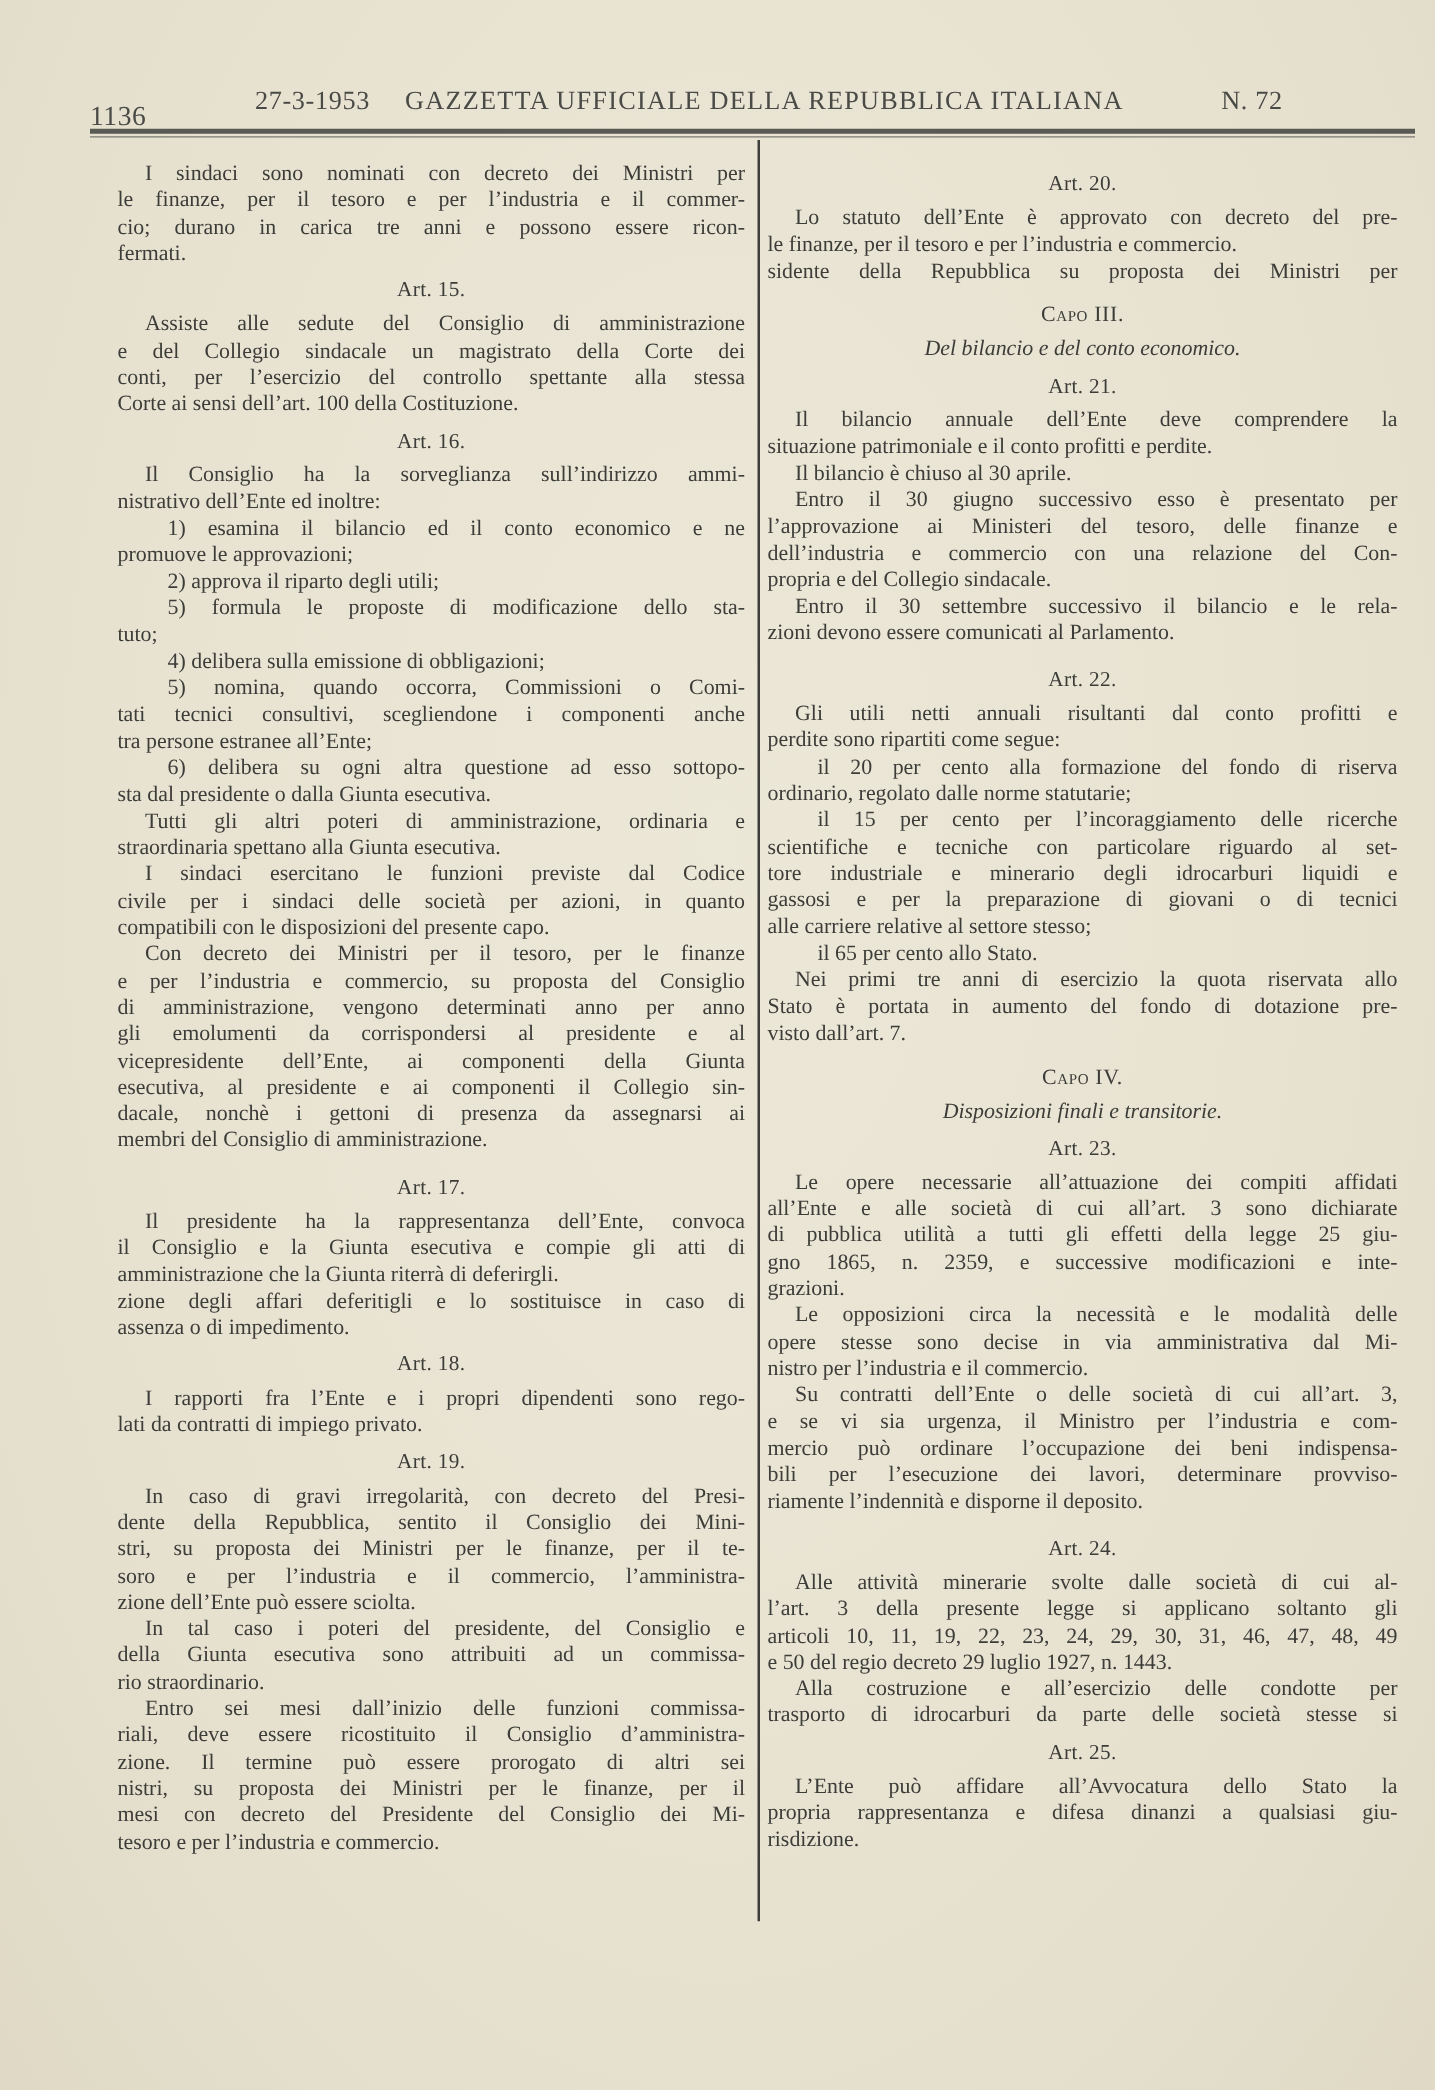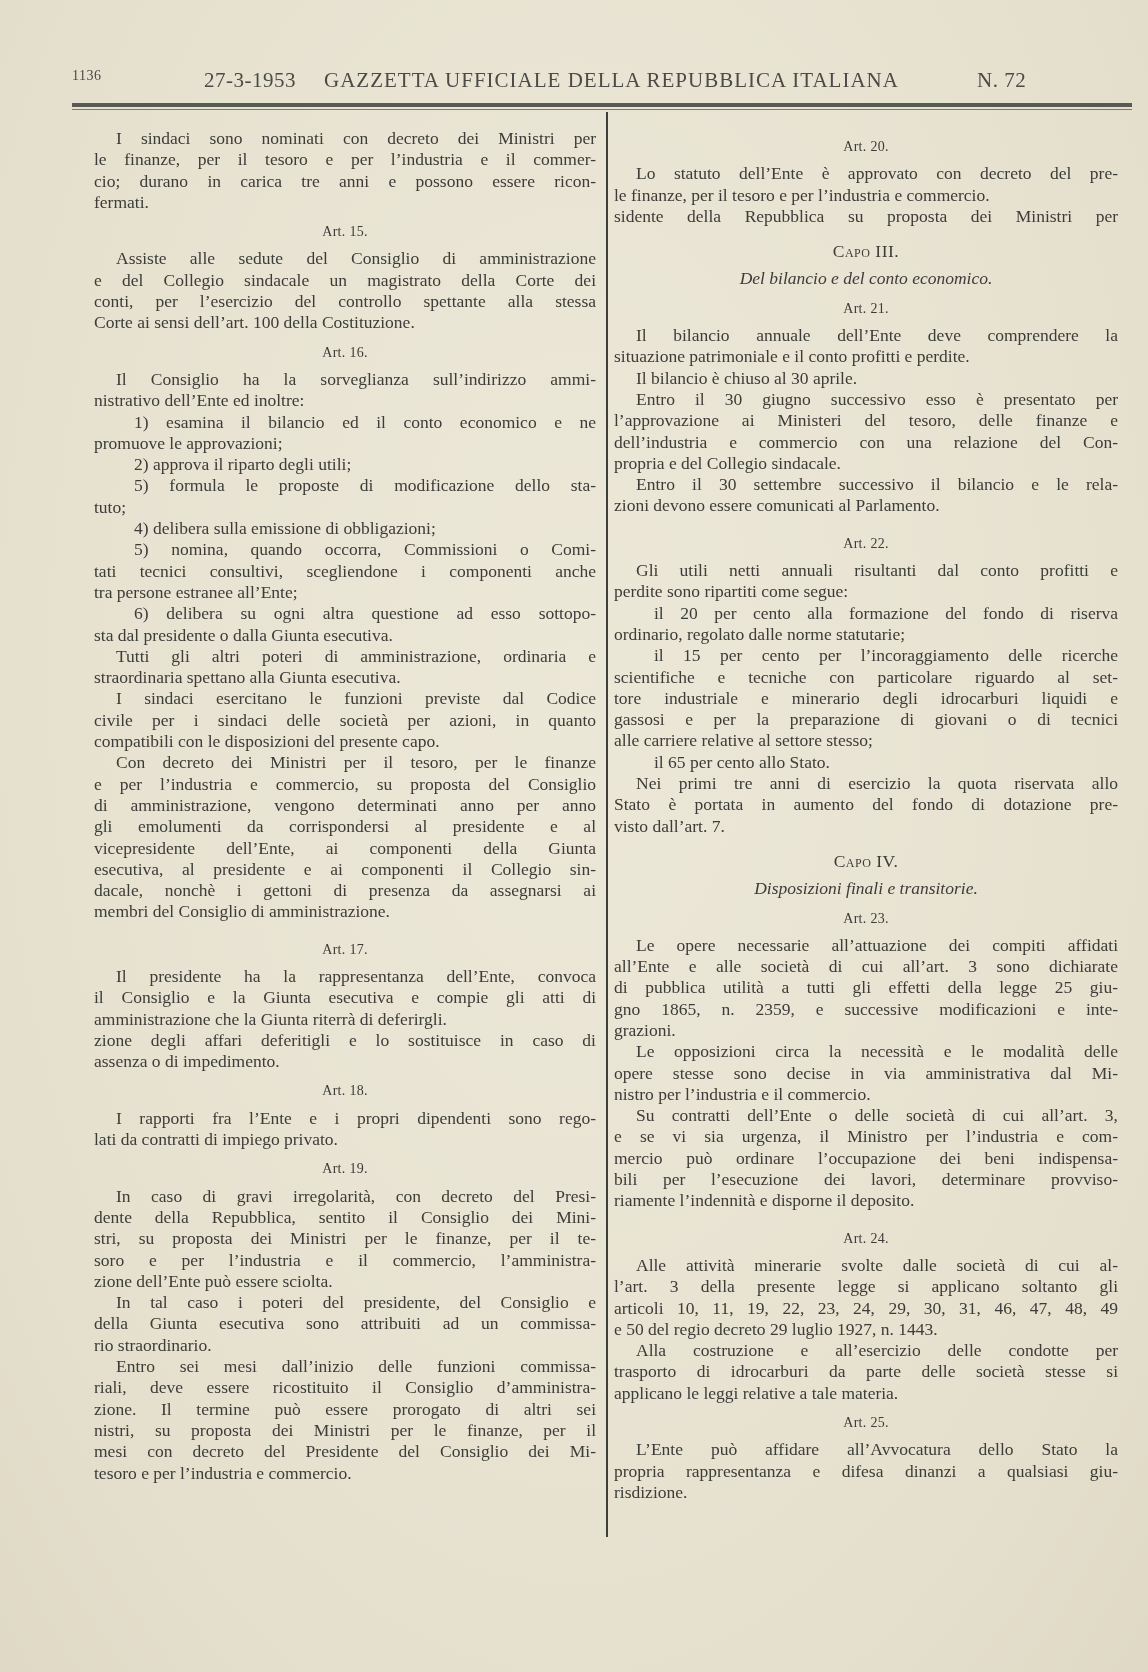--- a/index.html
+++ b/index.html
@@ -11,21 +11,21 @@
   }
   .page {
     position: relative; width: 1148px; height: 1672px;
     background: radial-gradient(ellipse at 50% 40%, #ece8d8 0%, #e6e1cf 70%, #dfd9c5 100%);
   }
   .header {
     position: absolute; top: 66px; left: 72px; right: 60px; height: 30px;
     font-family: "Liberation Serif", serif; font-size: 21px; color: #4a4a46;
     letter-spacing: 0.5px;
   }
-  .header .pg { position: absolute; left: 0; top: 2px; font-size: 14px; }
+  .header .pg { position: absolute; left: 0; top: 14px; font-size: 22px; }
   .header .date { position: absolute; left: 132px; top: 2px; }
   .header .title { position: absolute; left: 252px; top: 2px; letter-spacing: 1px; }
   .header .num { position: absolute; left: 905px; top: 2px; }
   .rule-thick {
     position: absolute; top: 103px; left: 72px; width: 1060px; height: 4px;
     background: #5a5a55;
   }
   .rule-thin {
     position: absolute; top: 109px; left: 72px; width: 1060px; height: 1px;
     background: #7a7a73;
@@ -38,21 +38,21 @@
     position: absolute; top: 128px;
     font-family: "Liberation Serif", serif; font-size: 17.5px;
     line-height: 21.3px; color: #3c3c38;
   }
   .col.left { left: 94px; width: 502px; }
   .col.right { left: 614px; width: 504px; }
   .ln { display: block; white-space: nowrap; text-align: justify; text-align-last: justify; height: 21.3px; }
   .ln.last { text-align-last: left; }
   .ln.ind { padding-left: 22px; }
   .ln.ind2 { padding-left: 40px; }
-  .art { display: block; text-align: center; height: 21.3px; margin: 8px 0 6px 0; font-size: 14px; letter-spacing: 0.3px; }
+  .art { display: block; text-align: center; height: 21.3px; margin: 8px 0 6px 0; font-size: 17px; letter-spacing: 0.3px; }
   .capo { display: block; text-align: center; height: 21.3px; margin: 14px 0 6px 0; font-variant: small-caps; letter-spacing: 0.5px; }
   .capo-sub { display: block; text-align: center; height: 21.3px; margin: 2px 0 6px 0; font-style: italic; }
   .gap { display: block; height: 8px; }
 </style>
 </head>
 <body>
 
 <div class="page">
   <div class="header">
     <span class="pg">1136</span>
@@ -176,19 +176,18 @@
       <span class="ln">bili per l’esecuzione dei lavori, determinare provviso-</span>
       <span class="ln last">riamente l’indennità e disporne il deposito.</span>
       <span class="gap"></span>
       <span class="art">Art. 24.</span>
       <span class="ln ind">Alle attività minerarie svolte dalle società di cui al-</span>
       <span class="ln">l’art. 3 della presente legge si applicano soltanto gli</span>
       <span class="ln">articoli 10, 11, 19, 22, 23, 24, 29, 30, 31, 46, 47, 48, 49</span>
       <span class="ln last">e 50 del regio decreto 29 luglio 1927, n. 1443.</span>
       <span class="ln ind">Alla costruzione e all’esercizio delle condotte per</span>
       <span class="ln">trasporto di idrocarburi da parte delle società stesse si</span>
-      <span class="ln last">applicano le leggi relative a tale materia.</span>
       <span class="art">Art. 25.</span>
       <span class="ln ind">L’Ente può affidare all’Avvocatura dello Stato la</span>
       <span class="ln">propria rappresentanza e difesa dinanzi a qualsiasi giu-</span>
       <span class="ln last">risdizione.</span>
     </div>
 </div>
 
 </body></html>

